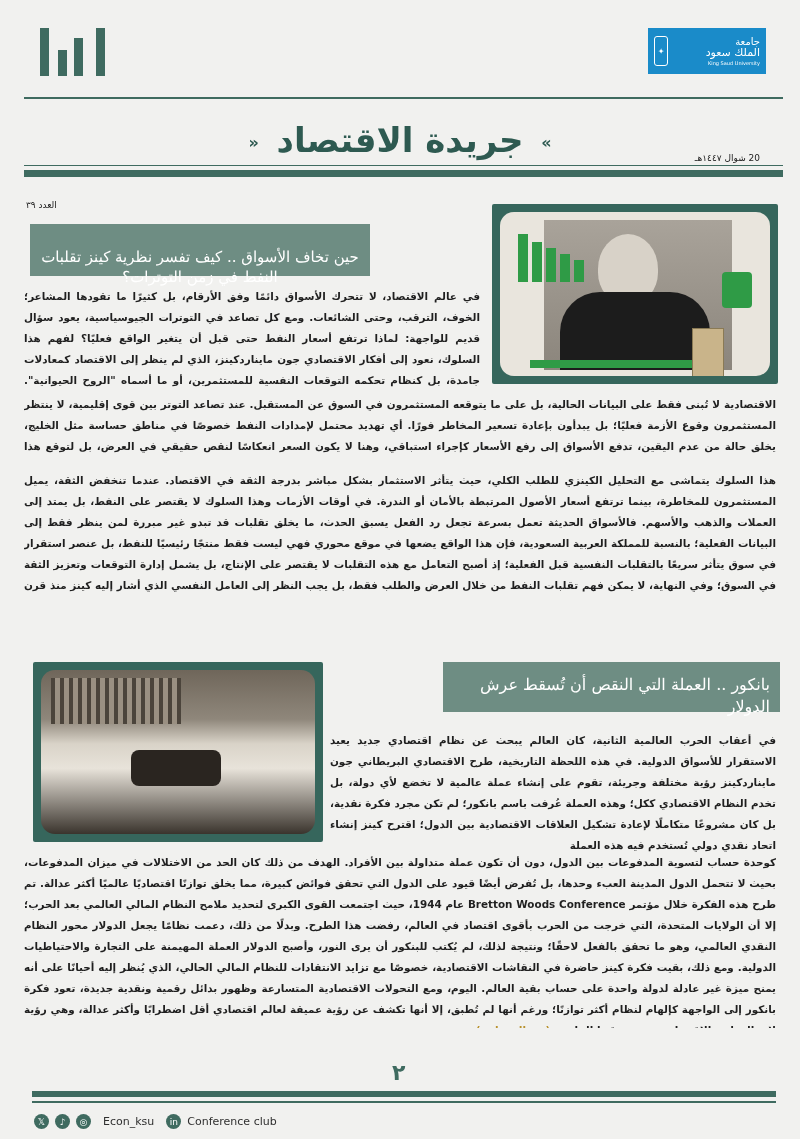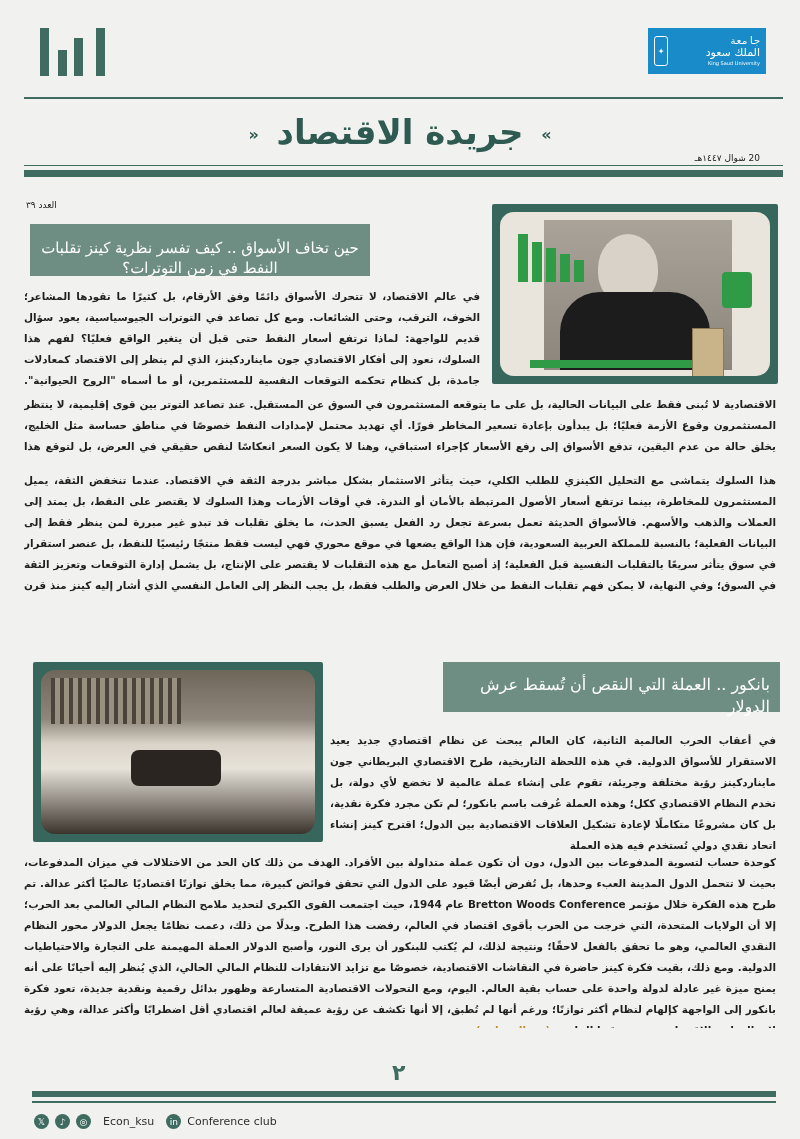--- a/index.html
+++ b/index.html
@@ -2,29 +2,29 @@
 <html><head>
 <meta charset="utf-8">
 <style>
   html,body{margin:0;padding:0;}
   body{width:800px;height:1139px;background:#f1f1ef;position:relative;overflow:hidden;font-family:"DejaVu Sans",sans-serif;color:#1d1d1d;}
   .abs{position:absolute;}
   .logo-bars{left:40px;top:26px;width:66px;height:50px;}
   .logo-bars span{position:absolute;bottom:0;width:9px;background:#3f6b60;}
   .ksu{left:648px;top:28px;width:118px;height:46px;background:#1a8bc9;color:#fff;display:flex;align-items:center;justify-content:space-between;padding:0 6px;box-sizing:border-box;}
   .ksu .txt{display:flex;flex-direction:column;align-items:flex-end;line-height:1;}
-  .ksu .ar1{font-size:10px;letter-spacing:3px;font-family:Liberation Mono, monospace;}
+  .ksu .ar1{font-size:10px;letter-spacing:3px;}
   .ksu .ar2{font-size:11px;font-weight:normal;}
   .ksu .en{font-size:5px;margin-top:3px;}
   .ksu .crest{width:12px;height:28px;border:1px solid #fff;border-radius:3px;font-size:8px;display:flex;align-items:center;justify-content:center;}
   .rule{left:24px;right:17px;background:#3f6b60;}
-  .title{left:0;right:0;top:112px;text-align:center;direction:rtl;font-size:34px;font-weight:bold;color:#2e5a51;letter-spacing:1px;}
+  .title{left:0;right:0;top:120px;text-align:center;direction:rtl;font-size:34px;font-weight:bold;color:#2e5a51;letter-spacing:1px;}
   .title .q{font-size:16px;color:#2e5a51;vertical-align:middle;margin:0 6px;}
   .meta{top:153px;font-size:9px;direction:rtl;color:#222;}
-  .head-box{background:#6e8d83;color:#fff;direction:rtl;font-family:"DejaVu Serif",serif;font-size:15px;line-height:1.35;text-align:center;box-sizing:border-box;padding:14px 10px;}
+  .head-box{background:#6e8d83;color:#fff;direction:rtl;font-family:"DejaVu Serif",serif;font-size:15px;line-height:1.35;text-align:center;box-sizing:border-box;padding:23px 10px;}
   .body{direction:rtl;text-align:justify;font-size:10.4px;line-height:21px;font-weight:bold;color:#1f1f1f;}
   .img-frame{background:#36665c;border-radius:2px;box-sizing:border-box;padding:8px;}
   .img-inner{width:100%;height:100%;border-radius:14px;overflow:hidden;position:relative;}
   .author{color:#b9922e;font-weight:bold;}
   .page-num{left:392px;top:1060px;font-size:22px;color:#3f6b60;font-weight:bold;}
   .footer{left:34px;top:1114px;display:flex;align-items:center;gap:6px;font-size:11px;color:#2f2f2f;}
   .soc{width:15px;height:15px;border-radius:50%;background:#3f6b60;color:#fff;font-size:9px;display:flex;align-items:center;justify-content:center;}
 </style>
 </head>
 <body>

